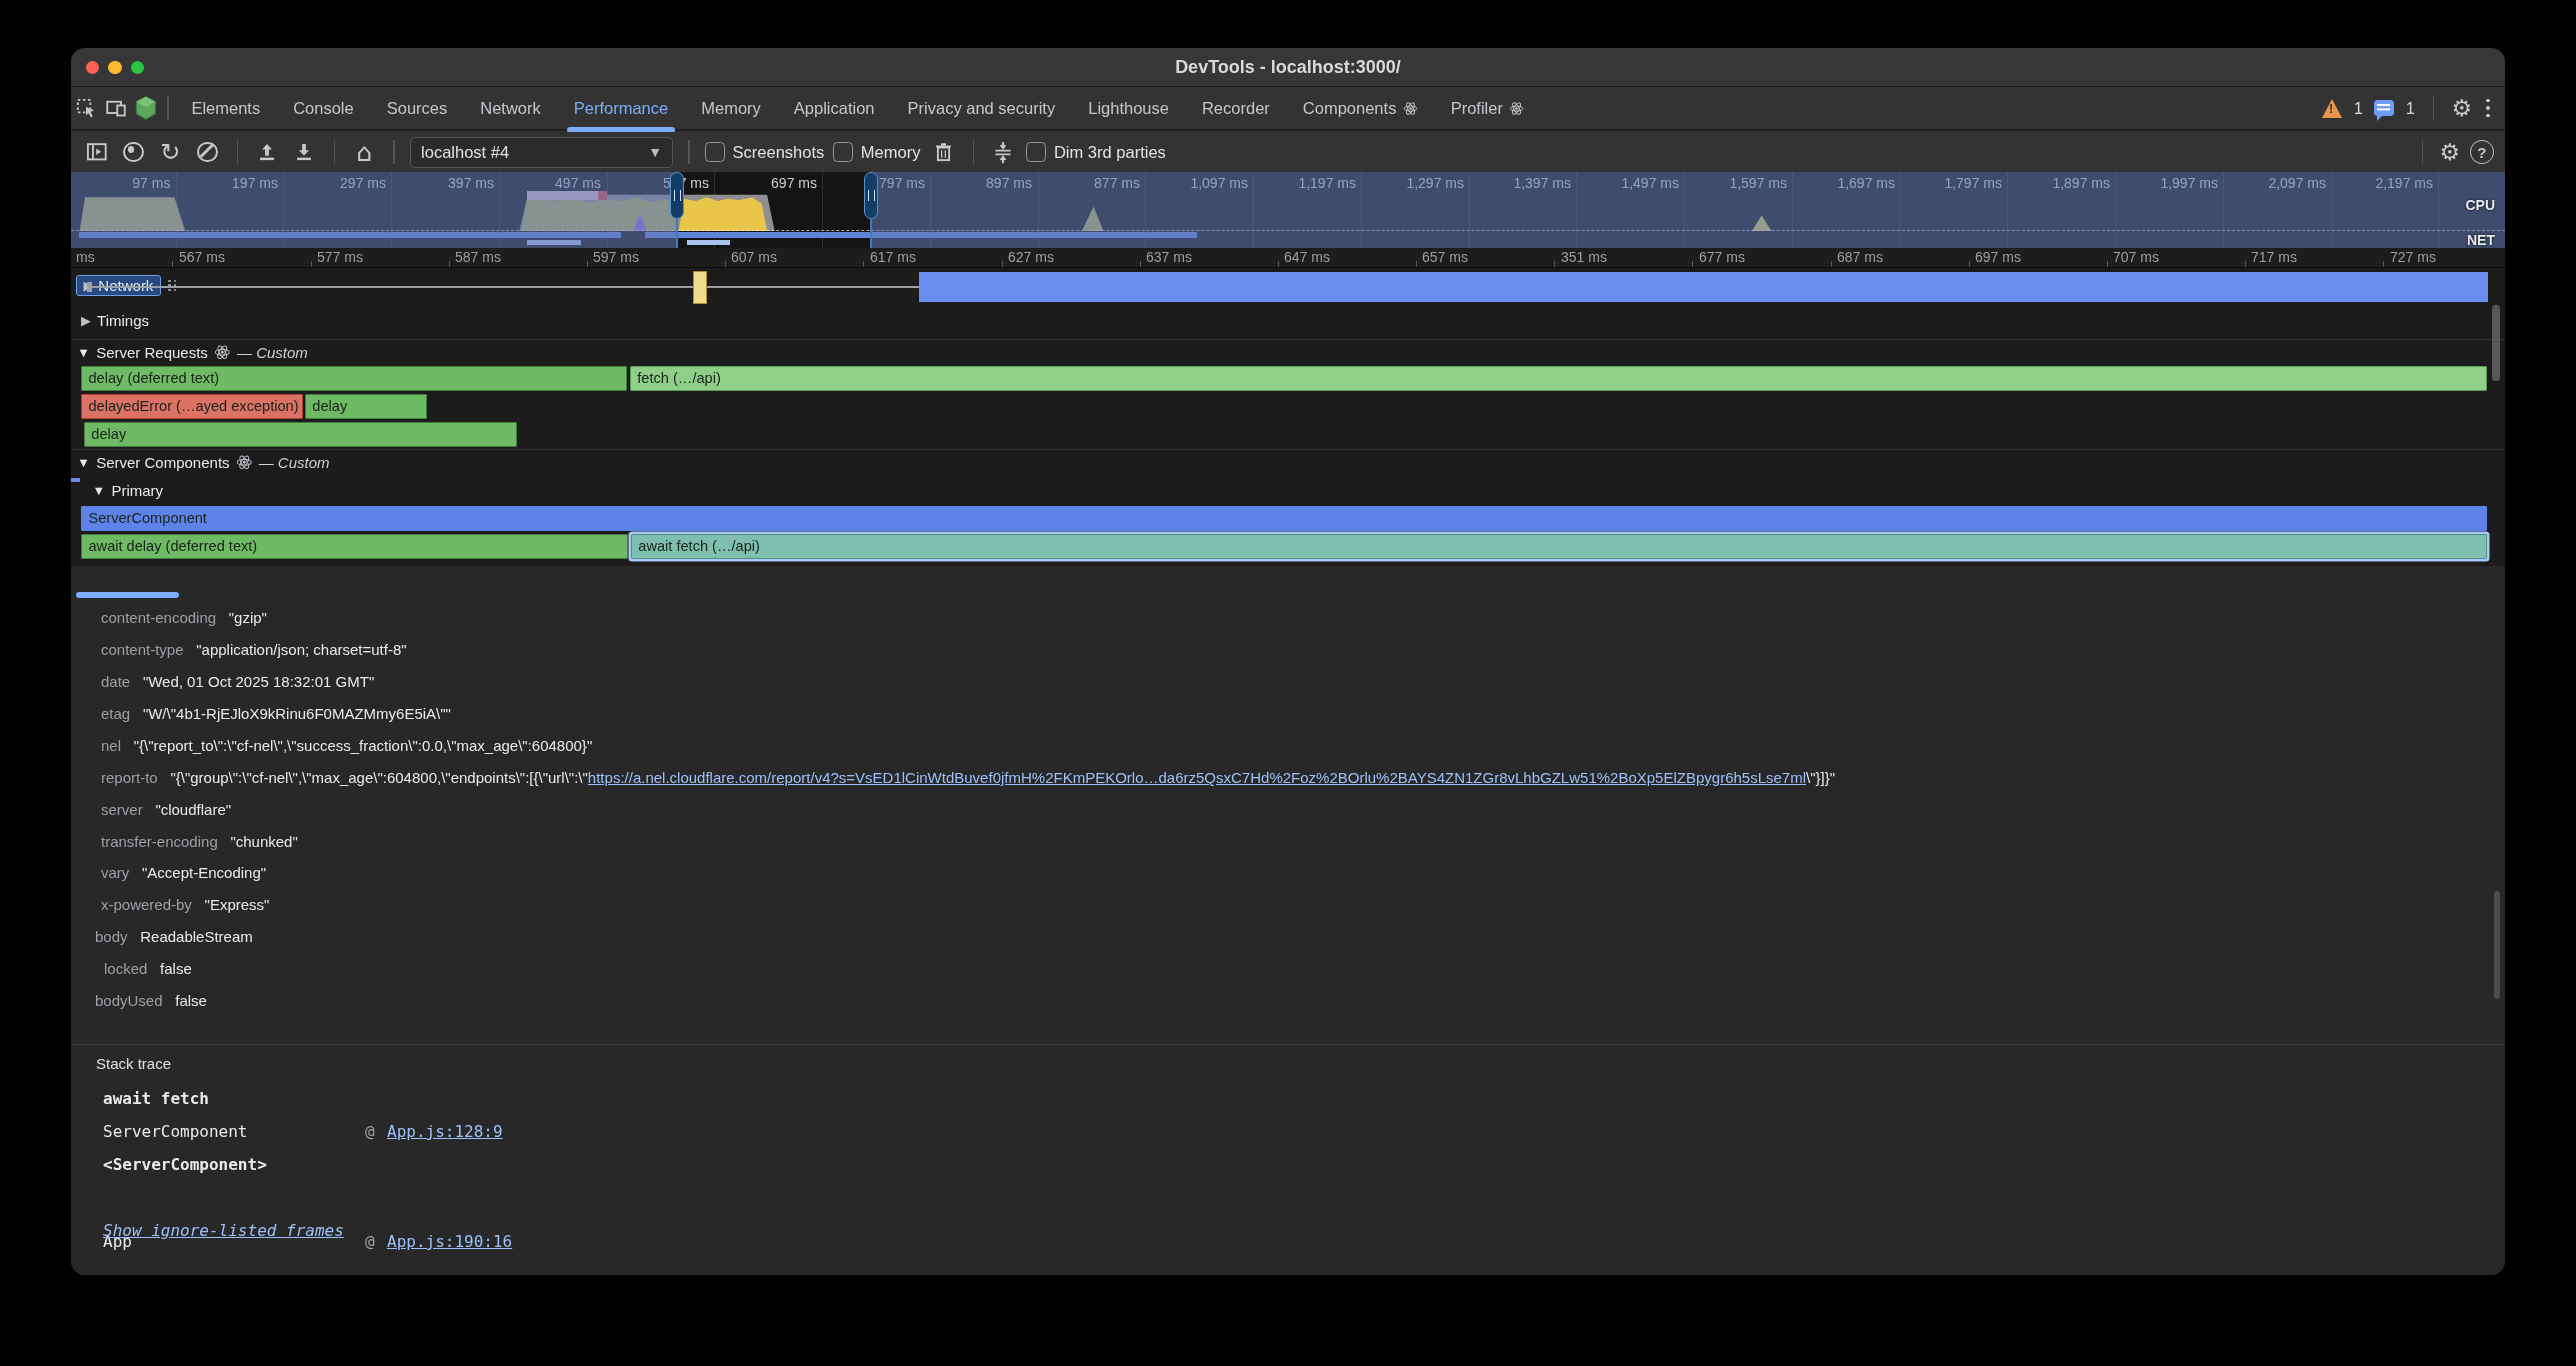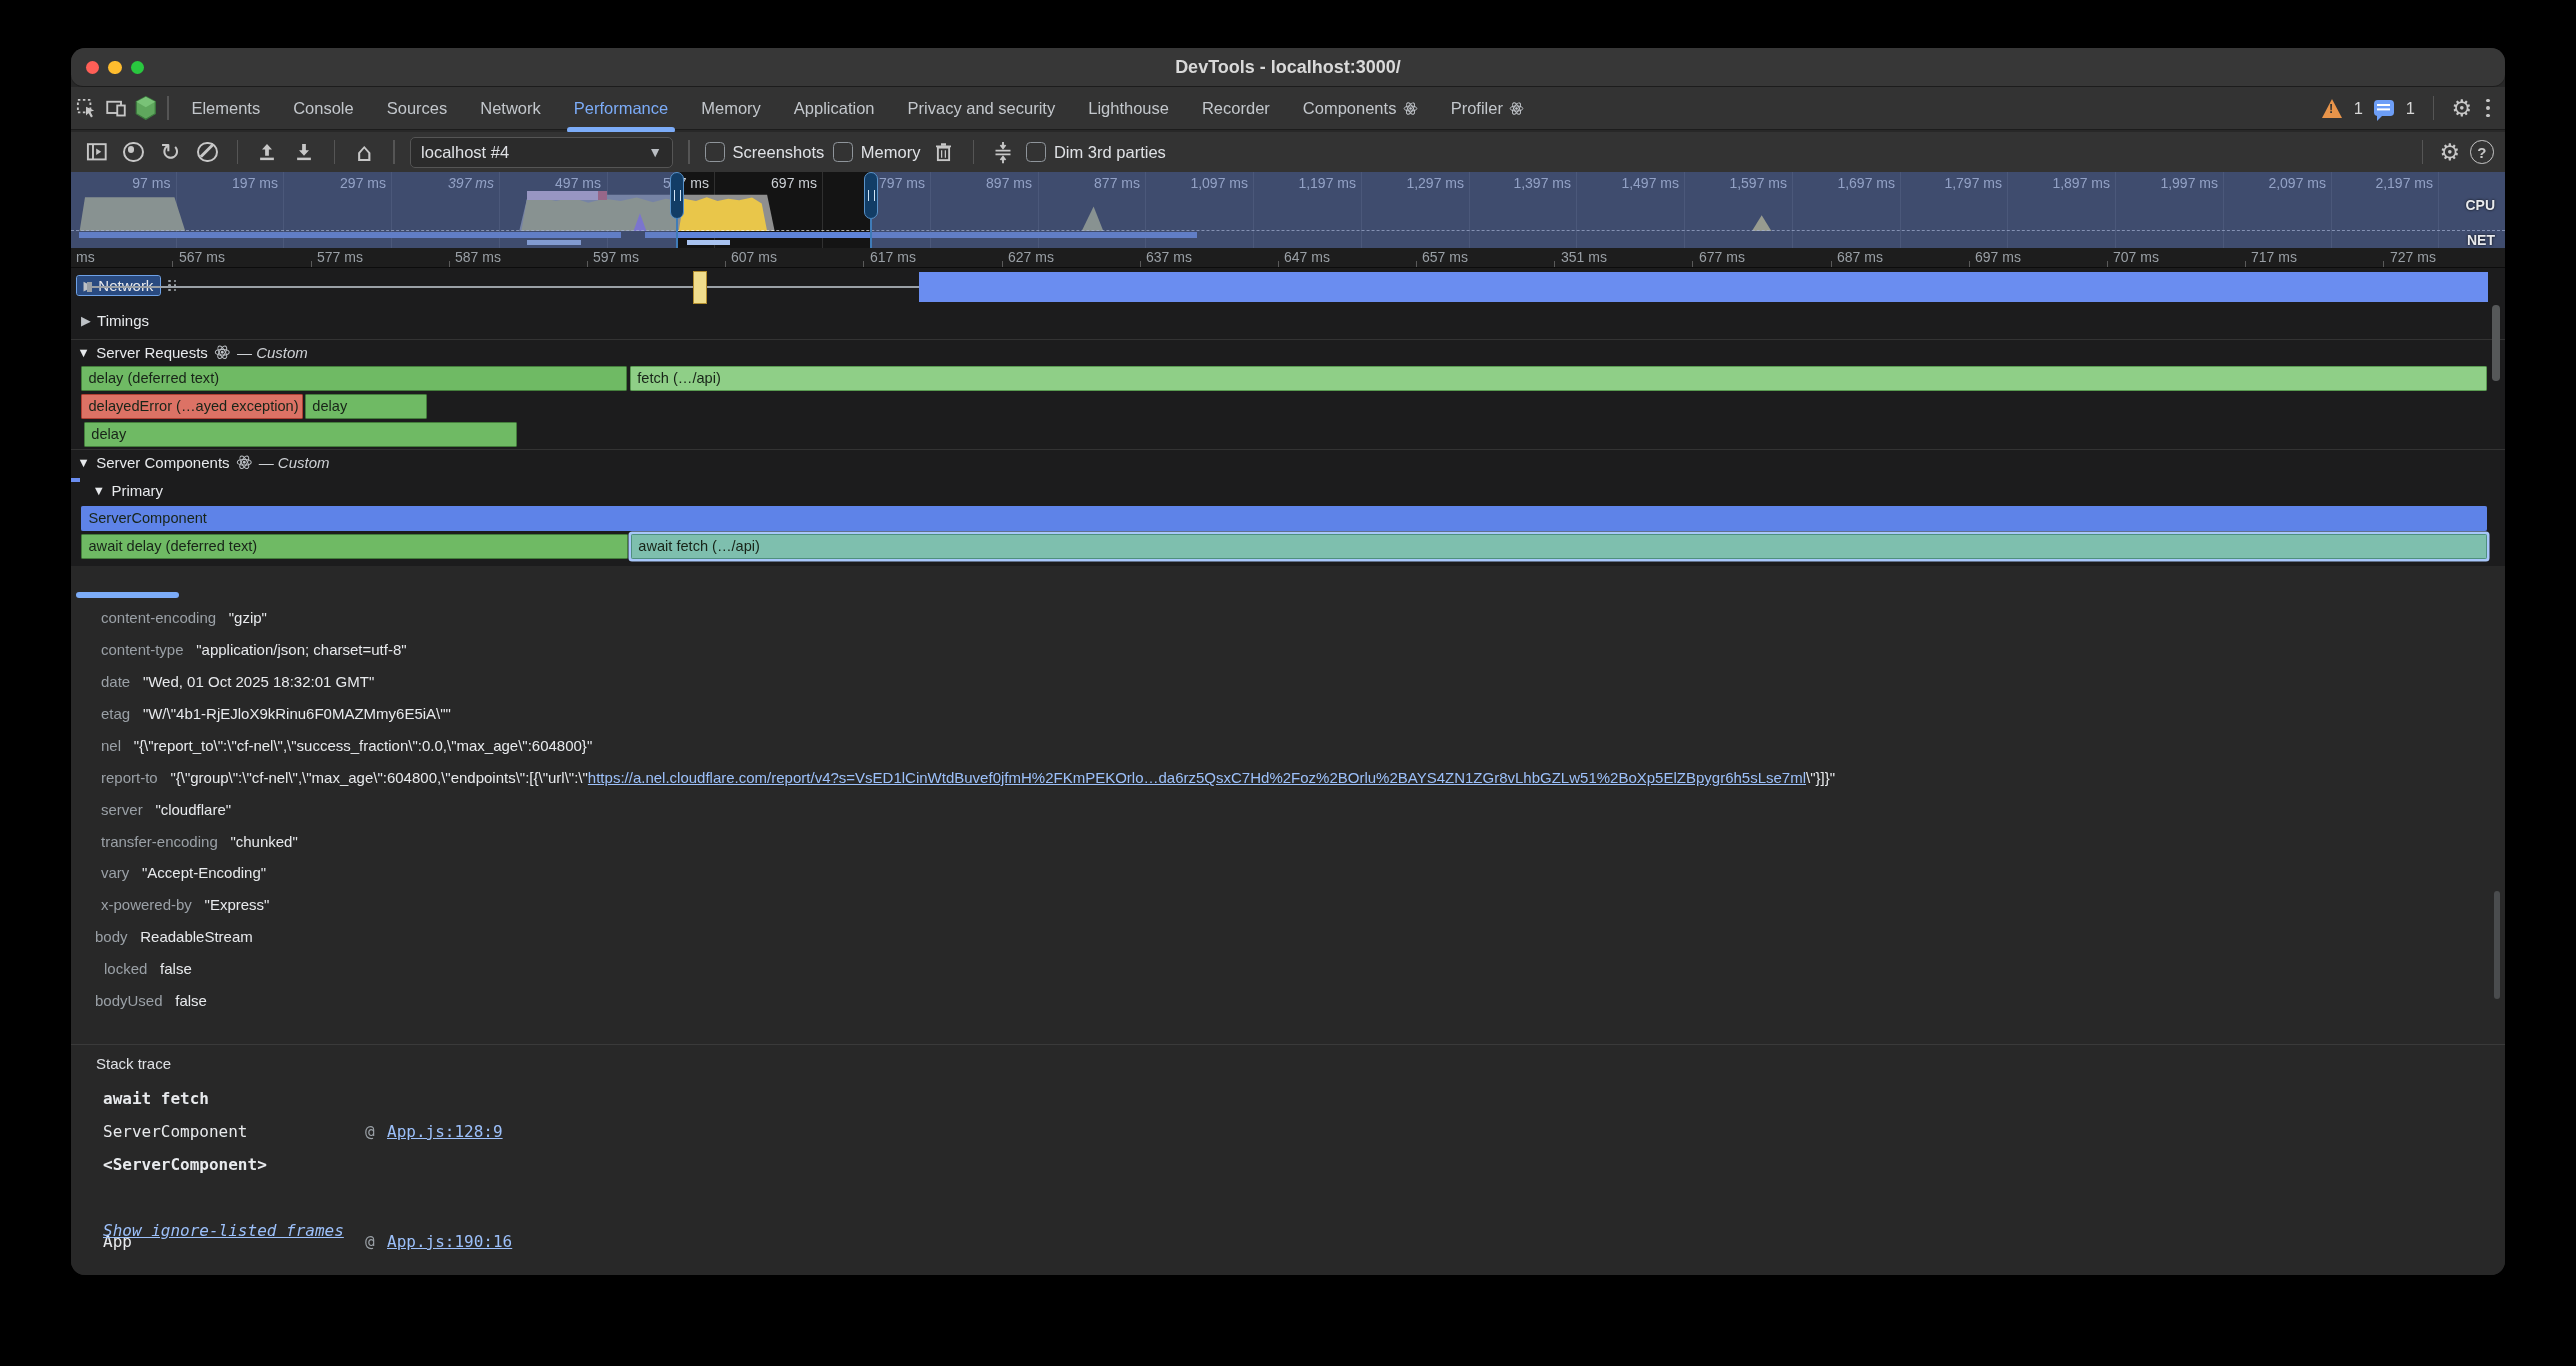--- a/index.html
+++ b/index.html
@@ -3,21 +3,21 @@
 <meta charset="utf-8">
 <style>
   html,body{margin:0;padding:0;background:#000;}
   body{width:2576px;height:1367px;position:relative;overflow:hidden;
        font-family:"Liberation Sans",sans-serif;-webkit-font-smoothing:antialiased;}
   .window{position:absolute;left:71px;top:48px;width:2434px;height:1227px;
           background:#282828;border-radius:14px;overflow:hidden;
           box-shadow:0 0 0 0.6px #000,0 12.7px 38px rgba(0,0,0,.8);}
   
   .titlebar{position:absolute;left:0;top:0;width:100%;height:38px;background:#373737;
-            border-bottom:1.3px solid #1c1c1c;border-radius:12px;}
+            border-bottom:1.3px solid #1c1c1c;}
   .lights{position:absolute;left:15px;top:12.7px;display:flex;gap:9px;}
   .light{width:13.3px;height:13.3px;border-radius:50%;}
   .title{position:absolute;left:0;top:0;width:100%;height:38px;line-height:38px;text-align:center;
          color:#d9d9d9;font-size:18px;font-weight:bold;}
   
   .tabbar{position:absolute;left:0;top:39px;width:100%;height:43px;background:#333;
           display:flex;align-items:center;border-bottom:1.3px solid #1c1c1c;box-sizing:border-box;}
   .tbicon{width:30px;height:30px;display:flex;align-items:center;justify-content:center;flex:0 0 auto;}
   .vsep{width:1.3px;height:24px;background:#555;margin:0 6.3px;flex:0 0 auto;}
   .tab{position:relative;height:43px;line-height:42px;padding:0 16.5px;font-size:16.5px;color:#c3c7cc;
@@ -329,21 +329,21 @@
     <div id="ov-net" style="position:absolute;left:0;top:60px;width:100%;height:16px">
         <div style="position: absolute; top: 0px; height: 6.3px; left: 7.5px; width: 542px; background: rgb(95, 132, 216);"></div>
         <div style="position: absolute; top: 0px; height: 6.3px; left: 574px; width: 552px; background: rgb(95, 132, 216);"></div>
         <div style="position: absolute; top: 7.6px; height: 5.7px; left: 456px; width: 54px; background: rgb(169, 195, 240);"></div>
         <div style="position: absolute; top: 7.6px; height: 5.7px; left: 616px; width: 43px; background: rgb(169, 195, 240);"></div>
       </div>
     <div id="ov-ticks">
         <div class="ov-label" style="left: 4.4px;">97 ms</div>
         <div class="ov-label" style="left: 112px;">197 ms</div>
         <div class="ov-label" style="left: 220px;">297 ms</div>
-        <div class="ov-label" style="left: 328px; font-style: italic;">397 ms</div>
+        <div class="ov-label" style="left: 328px;">397 ms</div>
         <div class="ov-label" style="left: 435px;">497 ms</div>
         <div class="ov-label" style="left: 543px;">597 ms</div>
         <div class="ov-label" style="left: 651px;">697 ms</div>
         <div class="ov-label" style="left: 759px;">797 ms</div>
         <div class="ov-label" style="left: 866px;">897 ms</div>
         <div class="ov-label" style="left: 974px;">877 ms</div>
         <div class="ov-label" style="left: 1082px;">1,097 ms</div>
         <div class="ov-label" style="left: 1190px;">1,197 ms</div>
         <div class="ov-label" style="left: 1298px;">1,297 ms</div>
         <div class="ov-label" style="left: 1405px;">1,397 ms</div>

